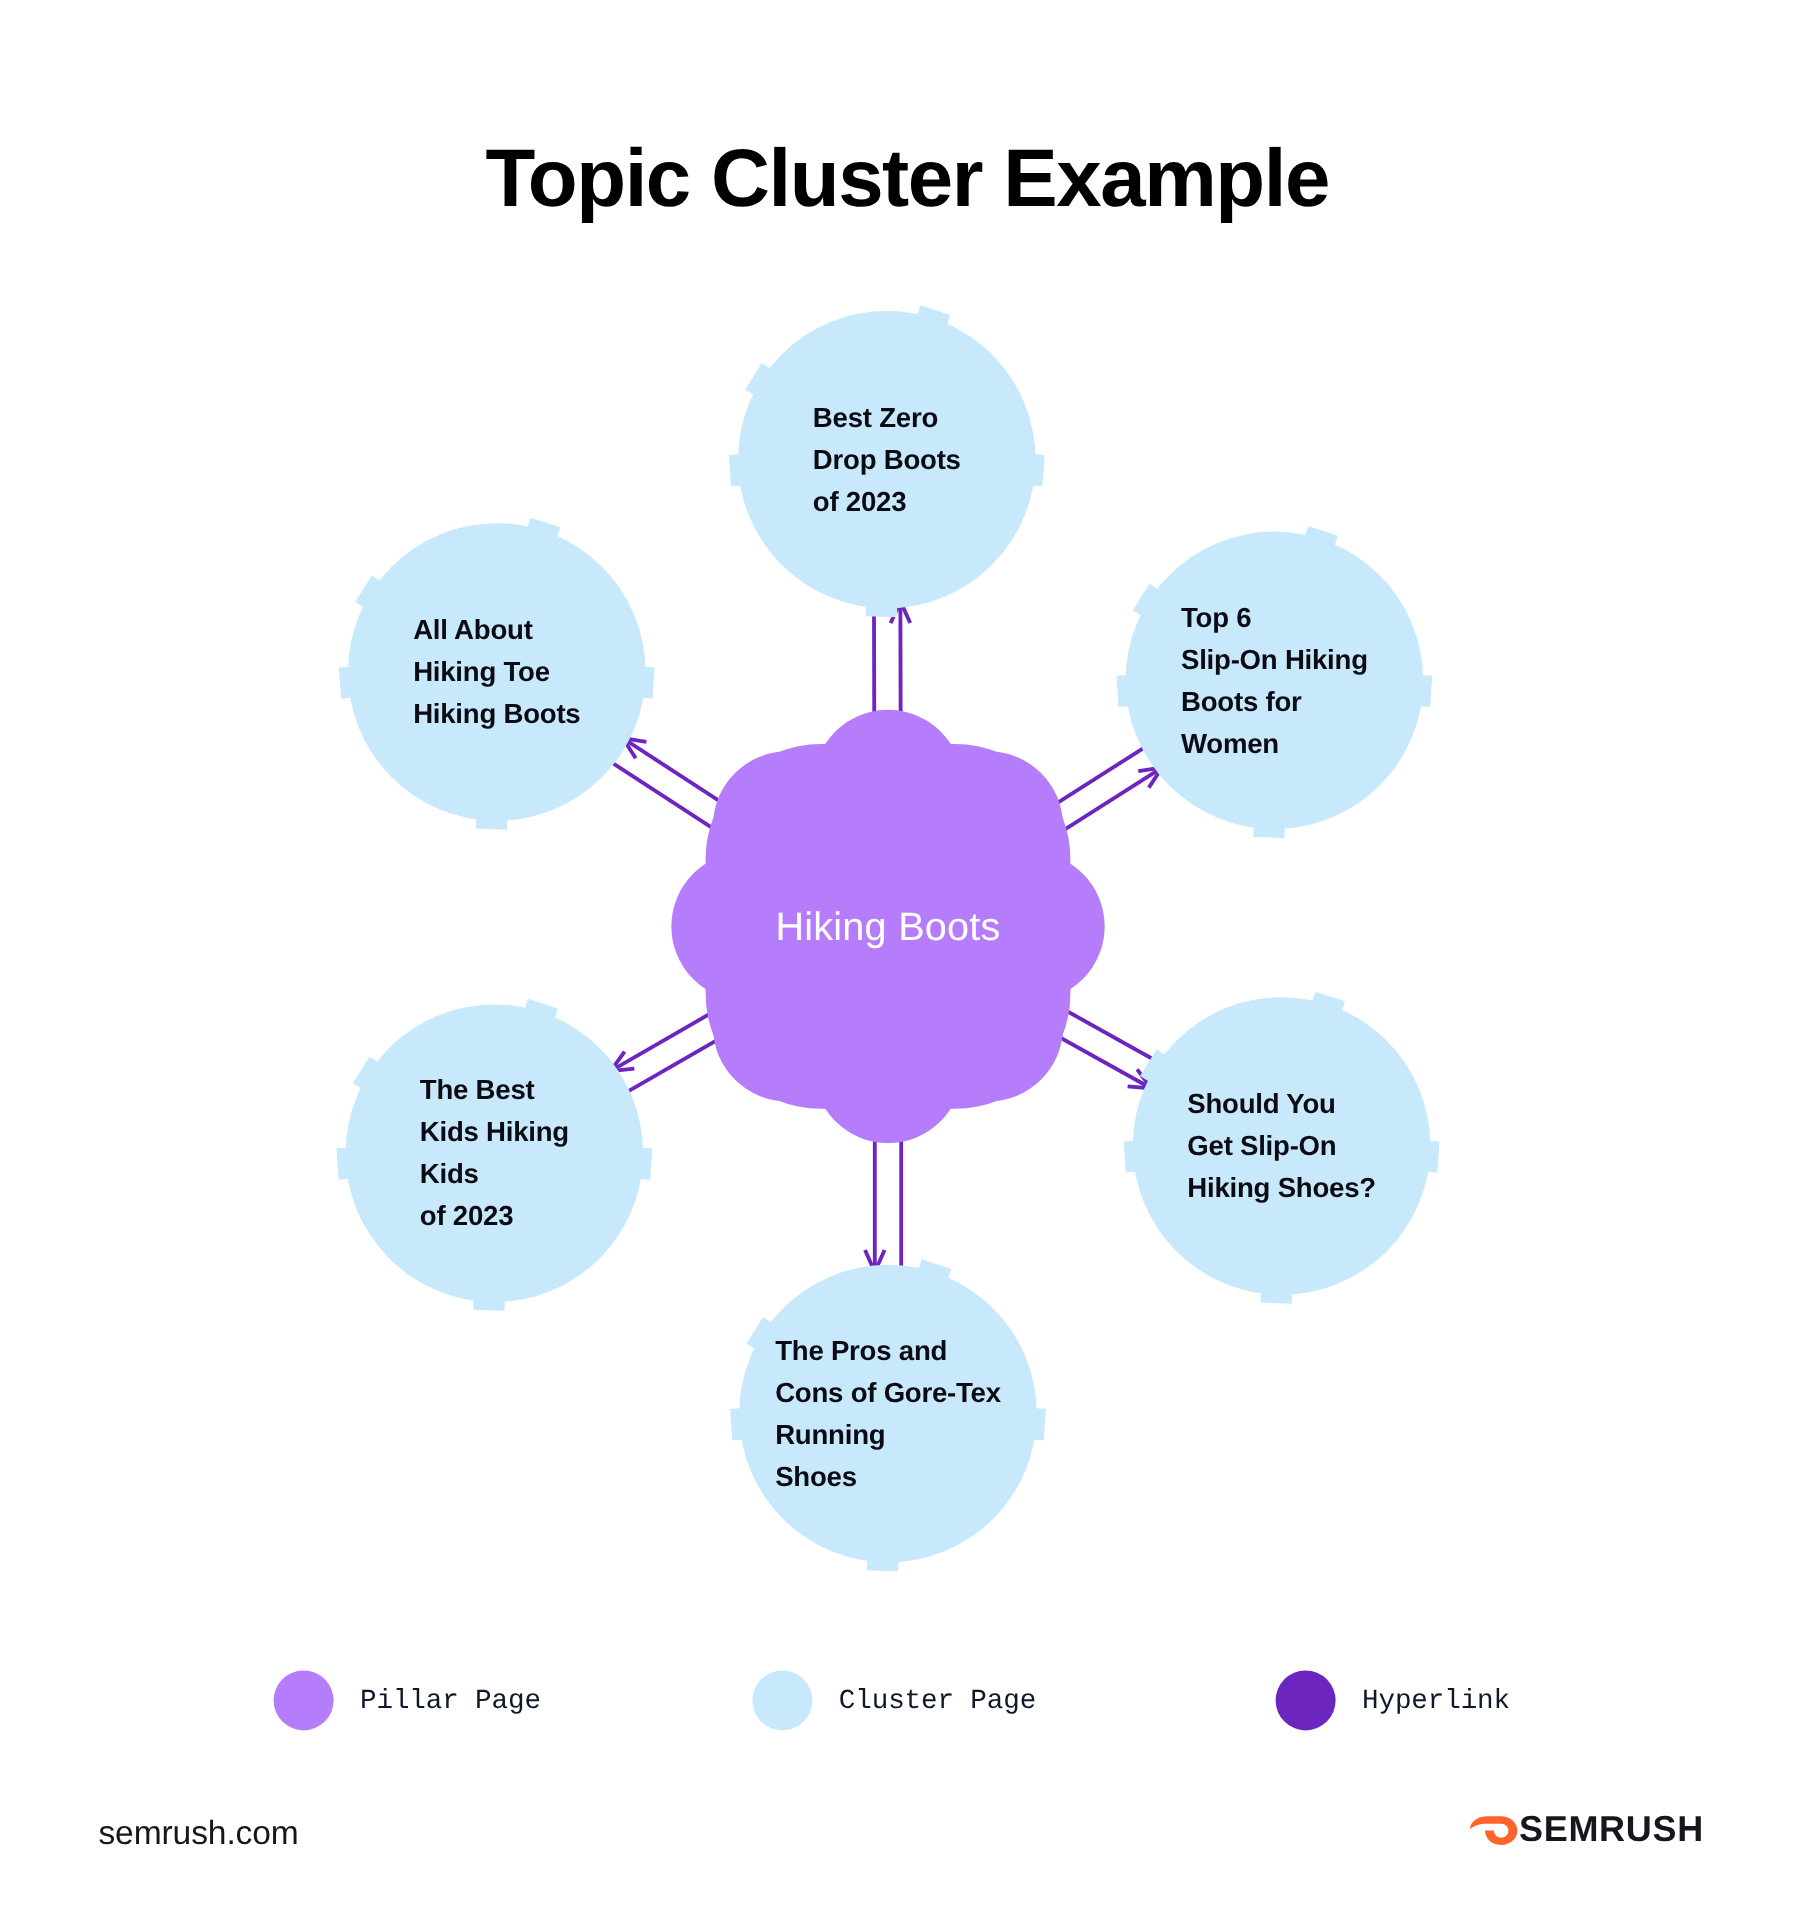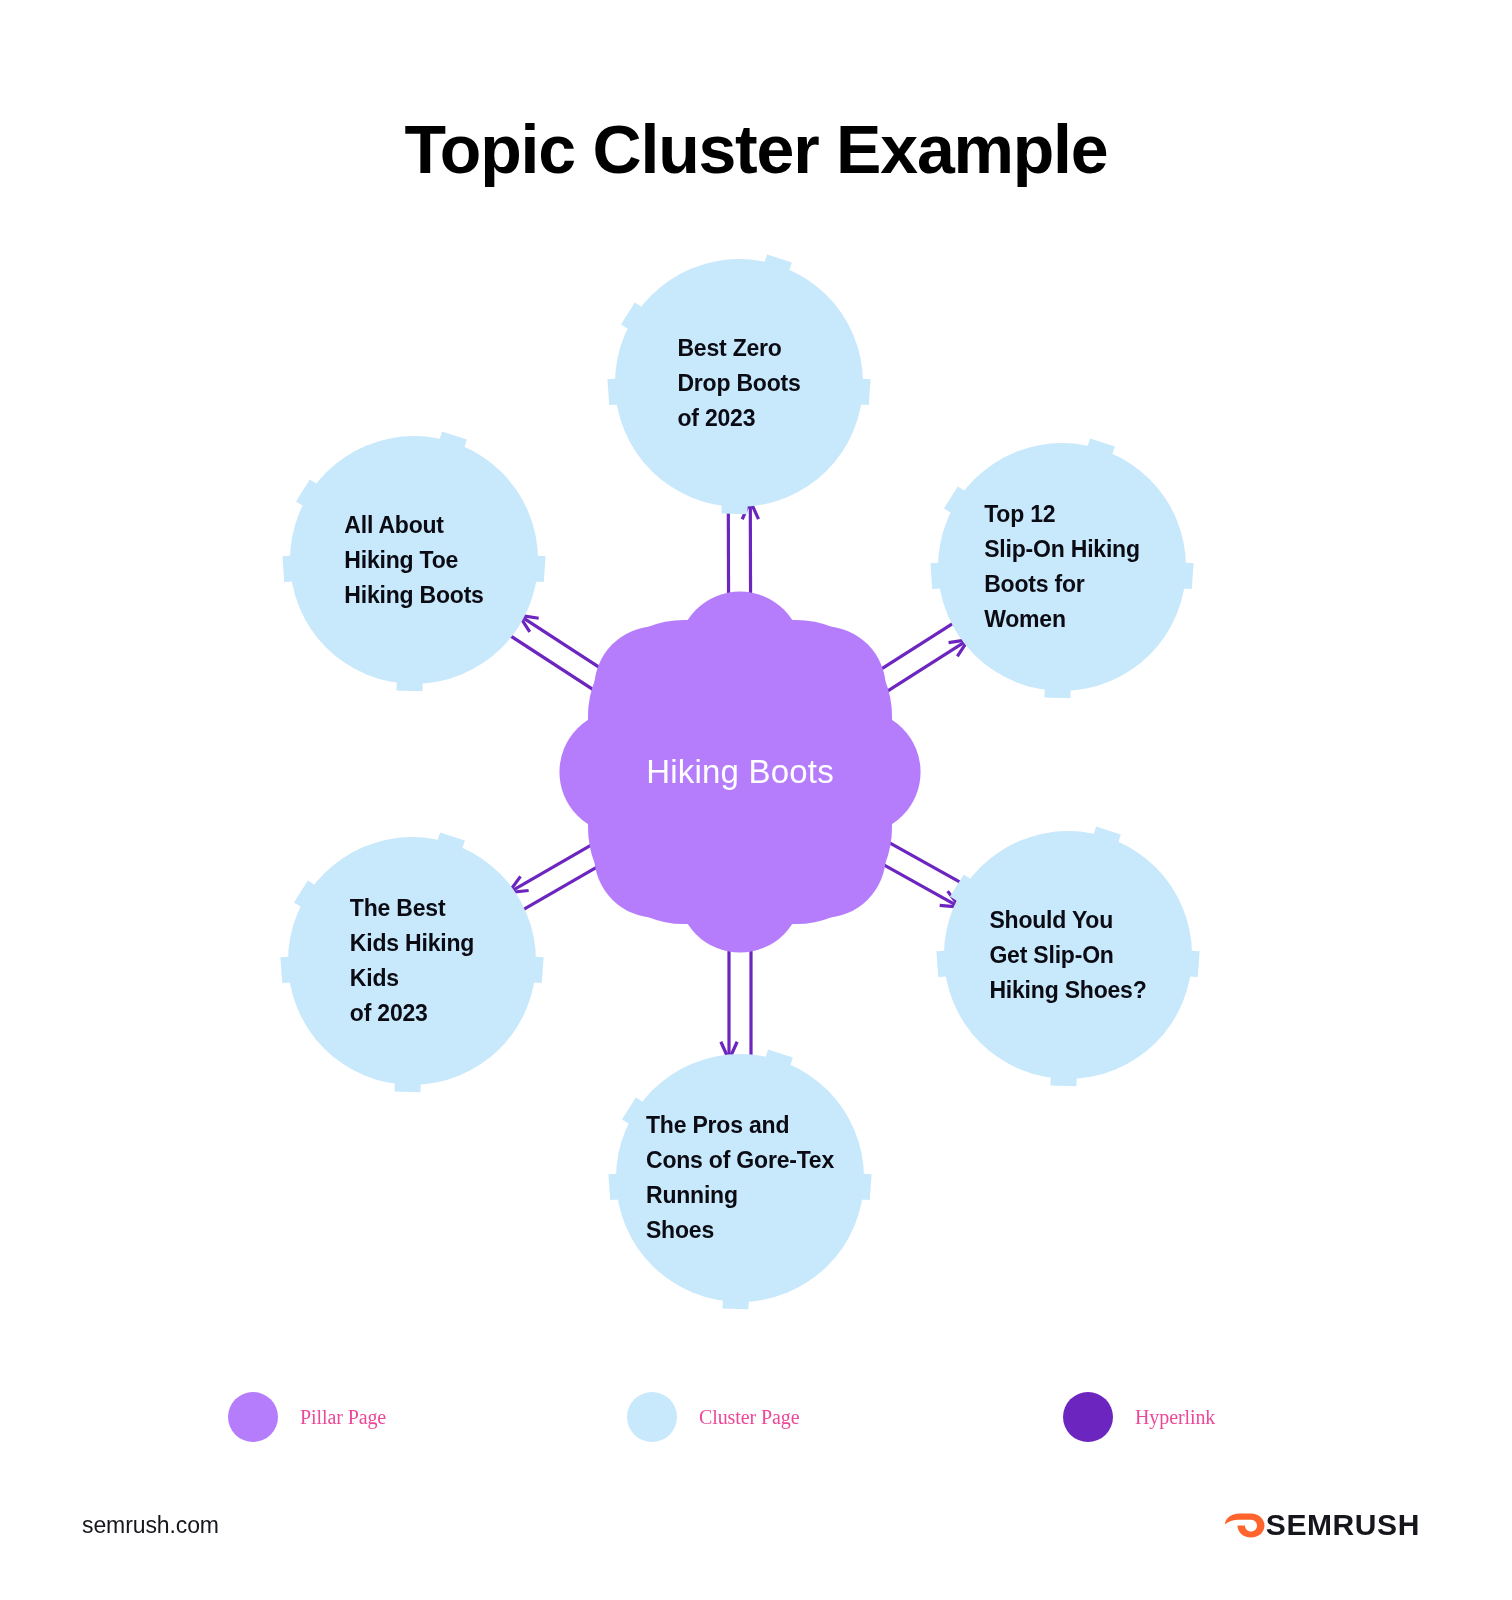--- a/index.html
+++ b/index.html
@@ -88,38 +88,38 @@
     align-items: center;
     gap: 22px;
   }
   .legend-dot {
     width: 50px;
     height: 50px;
     border-radius: 50%;
     flex: 0 0 auto;
   }
   .legend-text {
-    font-family: Liberation Serif, serif;
-    font-size: 20px;
+    font-family: Liberation Mono, monospace;
+    font-size: 23px;
     font-weight: 400;
-    color: #ec4899;
+    color: #0f172a;
     white-space: nowrap;
     letter-spacing: -0.1px;
   }
   .legend-item.i0 { left: 228px; top: 0; }
   .legend-item.i1 { left: 627px; top: 0; }
   .legend-item.i2 { left: 1063px; top: 0; }
 
   
   .footer-url {
     position: absolute;
     left: 82px;
     top: 1512px;
     font-family: "Liberation Sans", sans-serif;
-    font-size: 23px;
+    font-size: 28px;
     color: #16161d;
     letter-spacing: -0.1px;
   }
   .brand {
     position: absolute;
     right: 92px;
     top: 1508px;
     display: flex;
     align-items: center;
   }
@@ -268,21 +268,21 @@
           <div>Best Zero</div>
           <div>Drop Boots</div>
           <div>of 2023</div>
         </div>
         <div class="node-label" style="left: 414px; top: 560px;">
           <div>All About</div>
           <div>Hiking Toe</div>
           <div>Hiking Boots</div>
         </div>
         <div class="node-label" style="left: 1062px; top: 567px;">
-          <div>Top 12</div>
+          <div>Top 6</div>
           <div>Slip-On Hiking</div>
           <div>Boots for</div>
           <div>Women</div>
         </div>
         <div class="node-label" style="left: 412px; top: 961px;">
           <div>The Best</div>
           <div>Kids Hiking</div>
           <div>Kids</div>
           <div>of 2023</div>
         </div>

